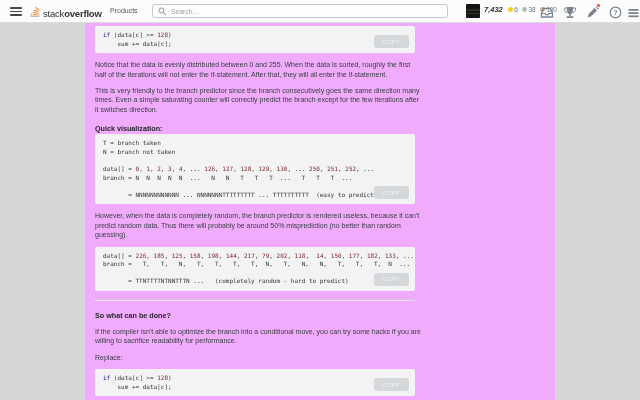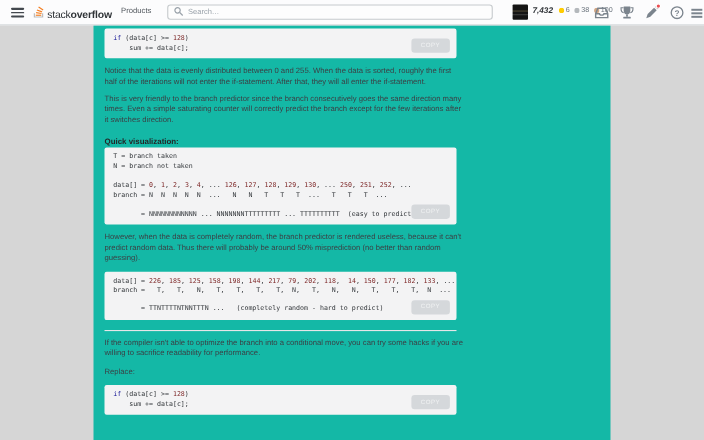--- a/index.html
+++ b/index.html
@@ -43,21 +43,21 @@
   .hicon.help { left:609px; }
   .hicon.switcher { left:628px; }
   .notif-dot {
     position:absolute; right:-1px; top:-2px; width:5px; height:5px; border-radius:50%;
     border:0.8px solid #fff;
   }
 
   
   .page {
     position:absolute; left:85px; top:23px; width:470px; height:377px;
-    background:#14b8a6;
+    background:#f0abfc;
   }
   .main { padding:3px 0 0 10px; }
 
   .codeblock { position:relative; width:320px; margin:0 0 2px 0; }
   pre.code {
     margin:0; background:#f3f3f4; border-radius:2px; width:320px;
     padding:5px 8px; font-family:"DejaVu Sans Mono", monospace;
     font-size:6px; line-height:8.6px; color:#32363a;
     white-space:pre; overflow:hidden;
   }
@@ -205,20 +205,21 @@
     <div class="codeblock">
       <pre class="code">data[] = <span class="lit">226</span>, <span class="lit">185</span>, <span class="lit">125</span>, <span class="lit">158</span>, <span class="lit">198</span>, <span class="lit">144</span>, <span class="lit">217</span>, <span class="lit">79</span>, <span class="lit">202</span>, <span class="lit">118</span>,  <span class="lit">14</span>, <span class="lit">150</span>, <span class="lit">177</span>, <span class="lit">182</span>, <span class="lit">133</span>, ...
 branch =   T,   T,   N,   T,   T,   T,   T,  N,   T,   N,   N,   T,   T,   T,  N  ...
 
        = TTNTTTTNTNNTTTN ...   (completely random - hard to predict)</pre>
       <button class="copy-btn">COPY</button>
     </div>
 
     <hr class="sep">
 
+    <div class="subhead">So what can be done?</div>
 
     <p>If the compiler isn't able to optimize the branch into a conditional move, you can try some hacks if you are willing to sacrifice readability for performance.</p>
 
     <p>Replace:</p>
 
     <div class="codeblock">
       <pre class="code"><span class="kwd">if</span> (data[c] &gt;= <span class="lit">128</span>)
     sum += data[c];</pre>
       <button class="copy-btn">COPY</button>
     </div>

